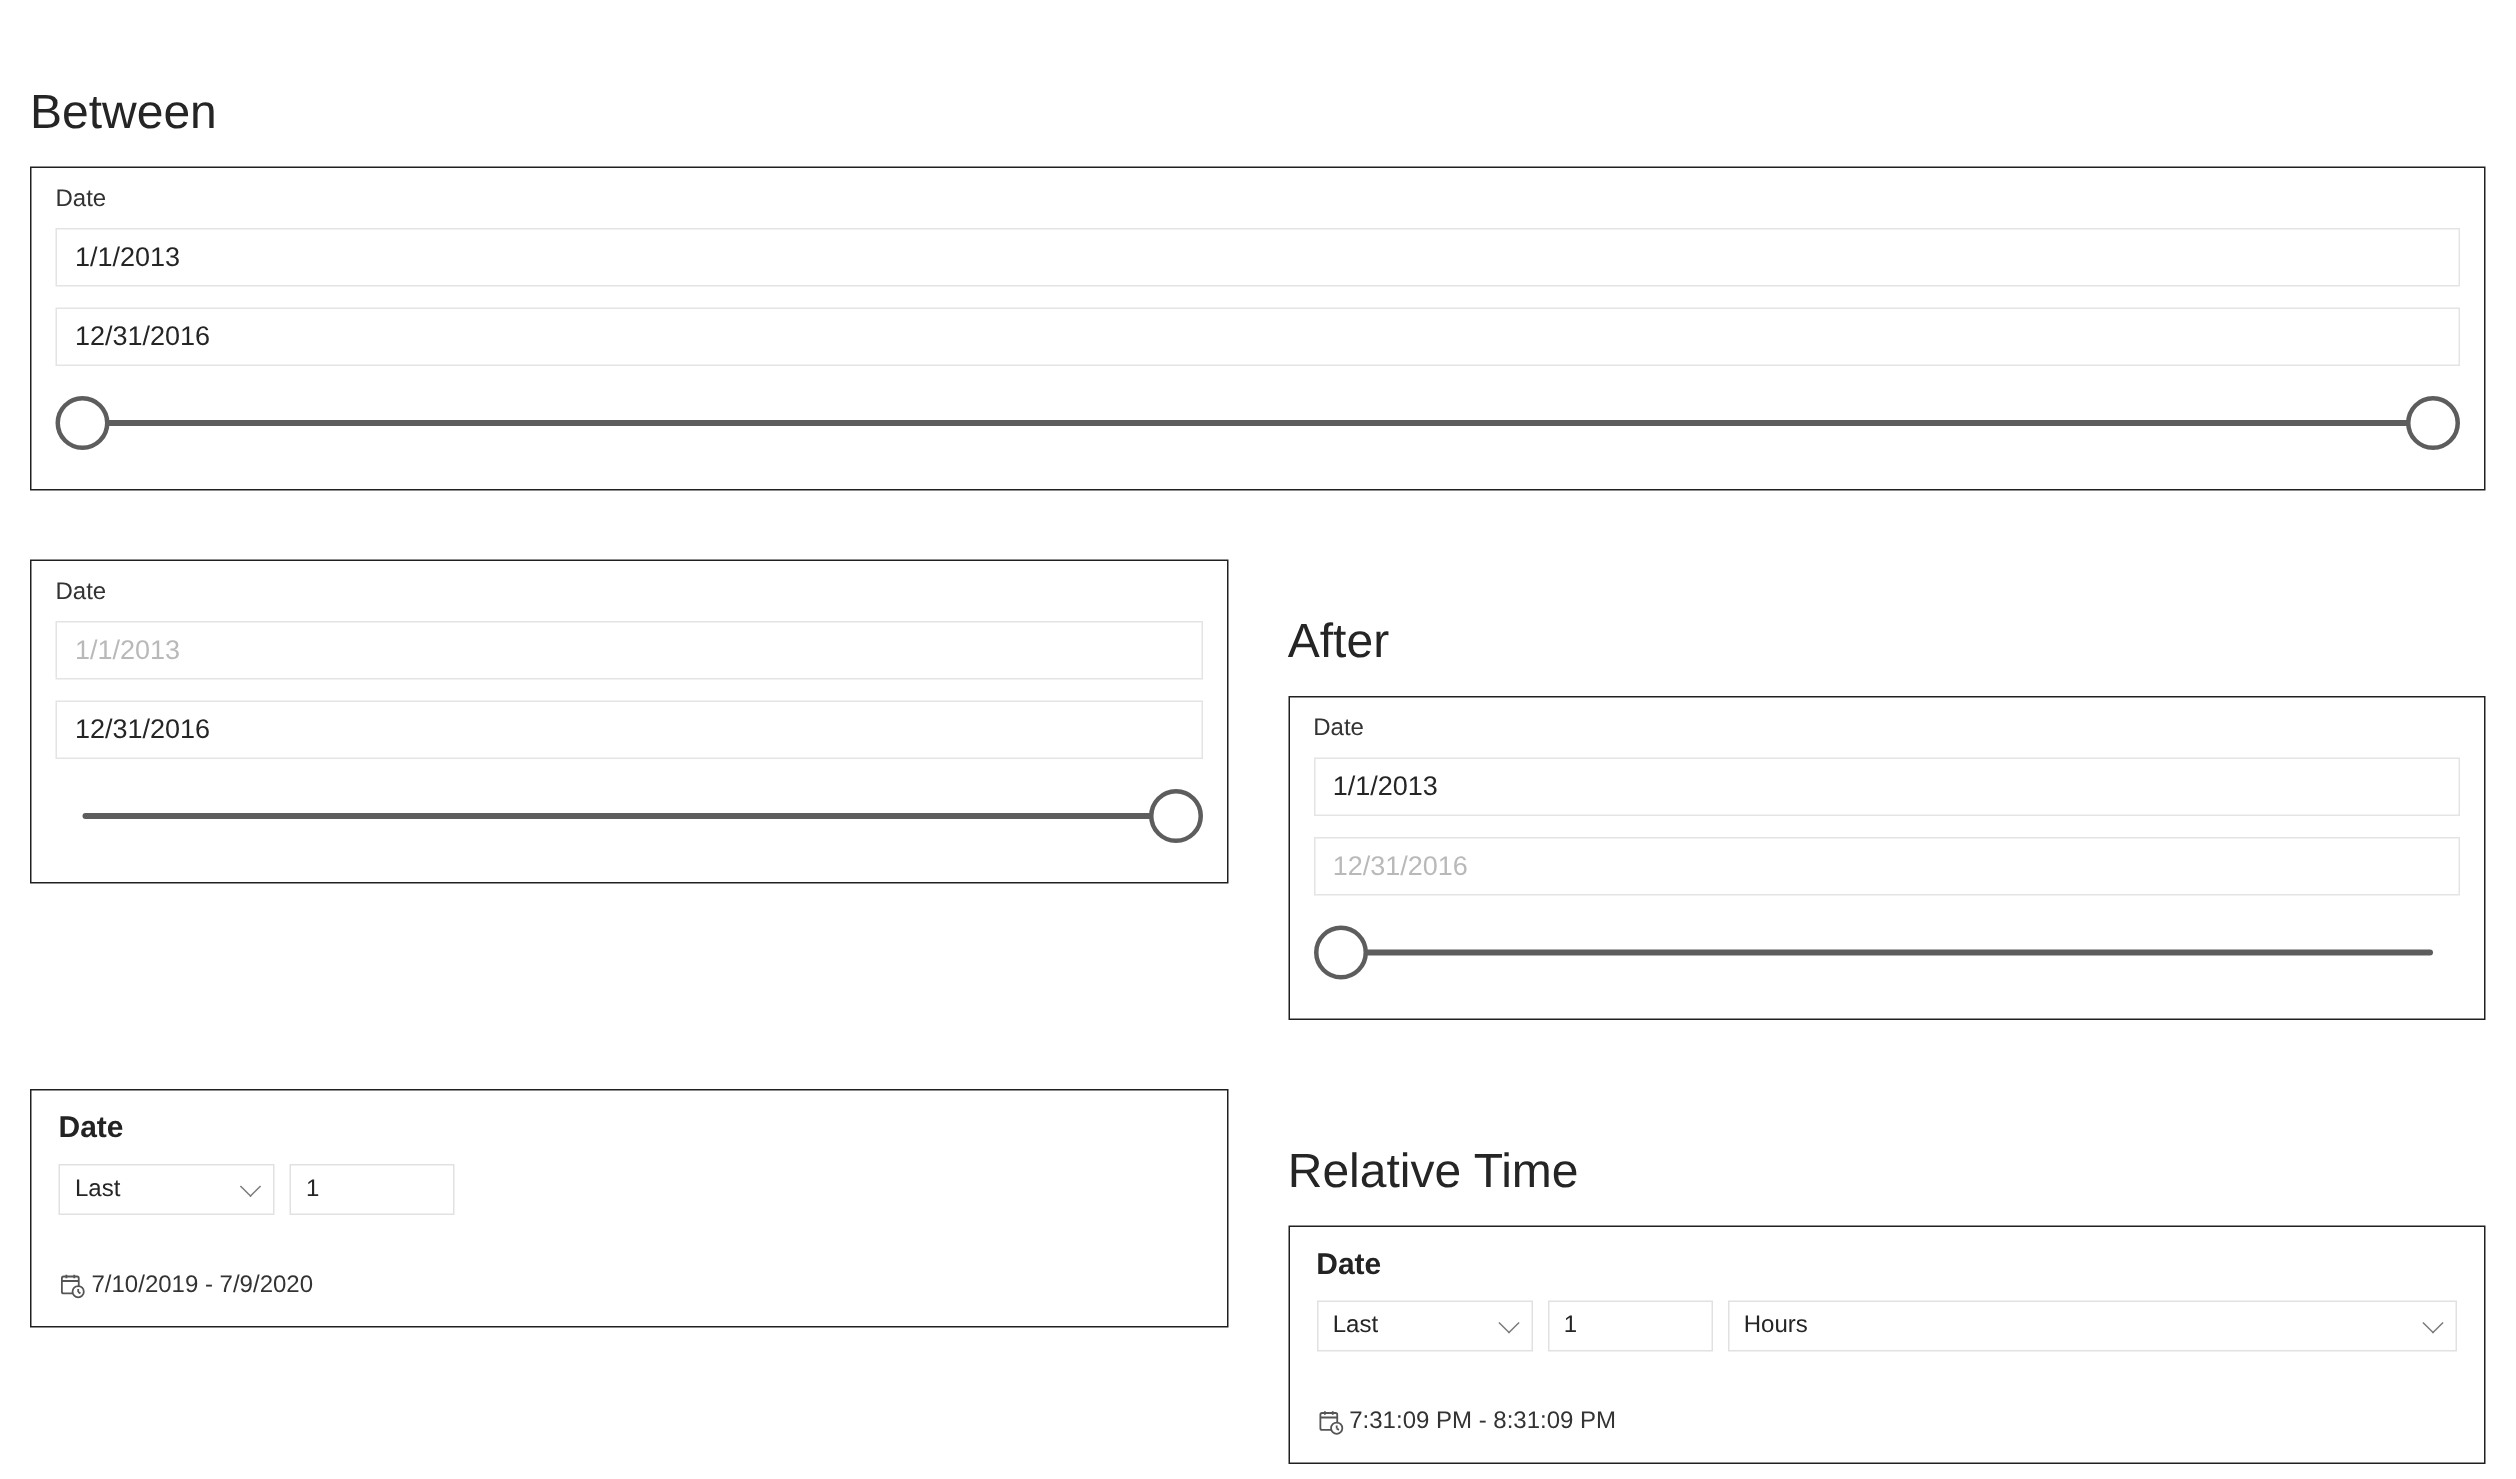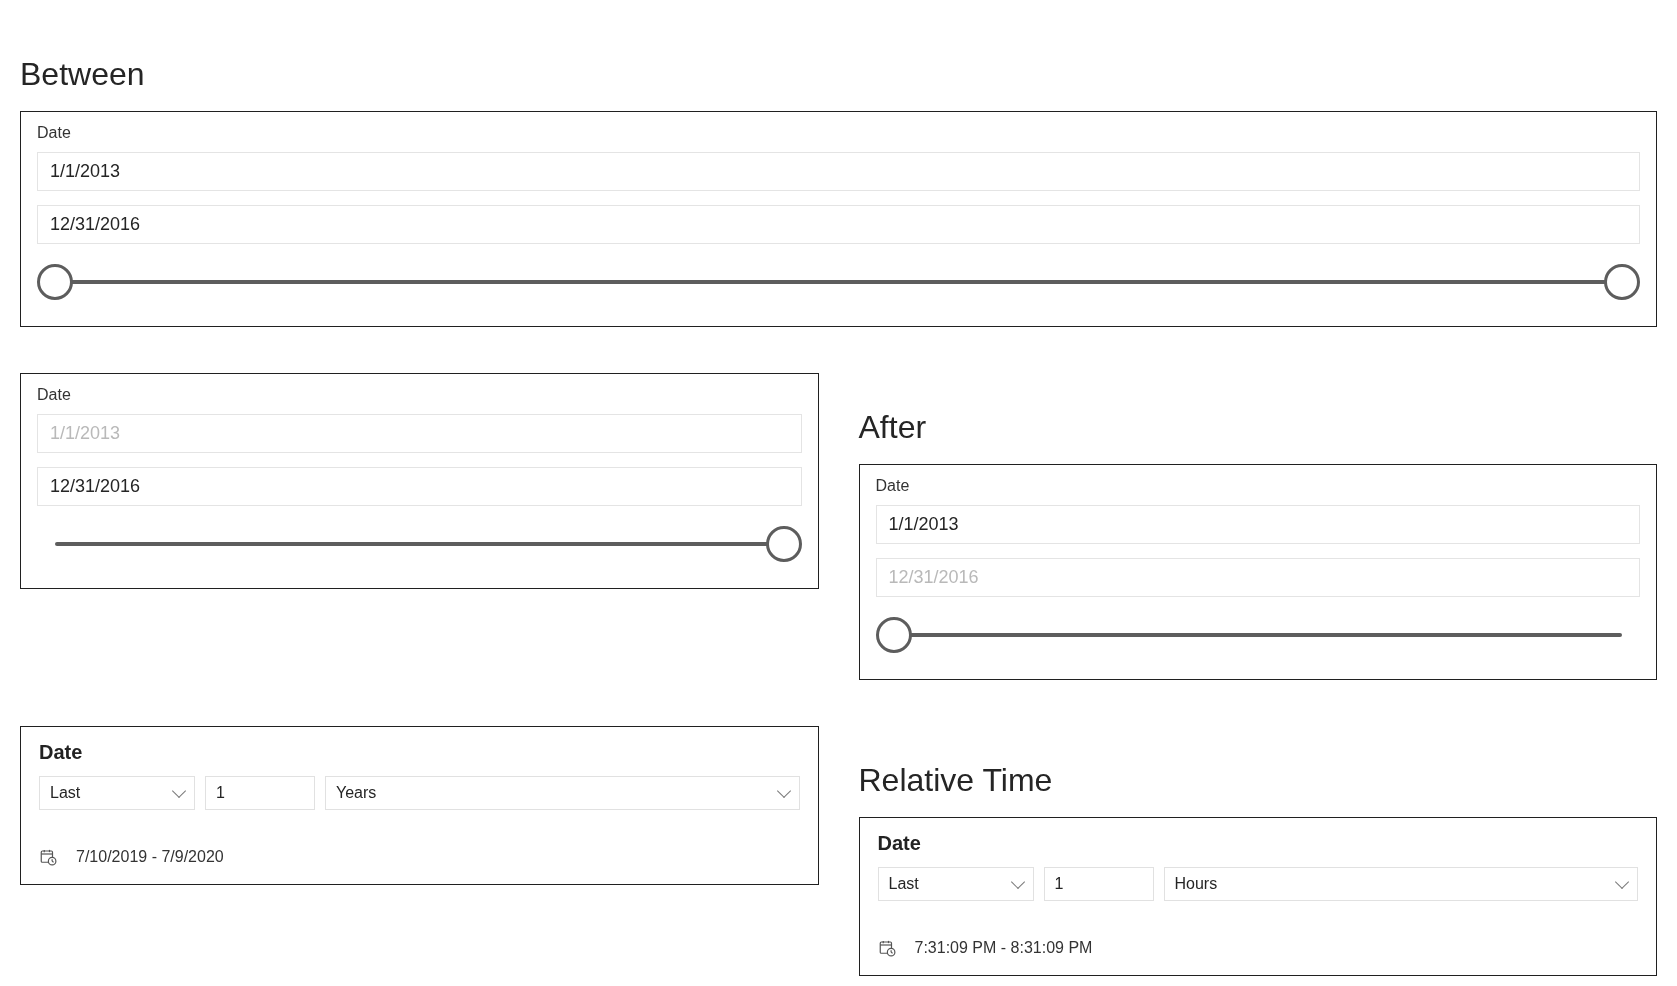--- a/index.html
+++ b/index.html
@@ -99,37 +99,37 @@
     border: 1px solid #e1e1e1;
     padding: 7px 10px;
     font-size: 16px;
     color: #252525;
     background: #fff;
     display: flex;
     align-items: center;
     justify-content: space-between;
     cursor: pointer;
   }
-  .rel-dropdown.small { width: 156px; }
+  .rel-dropdown.small { width: 144px; }
   .rel-input { width: 110px; cursor: text; }
   .rel-dropdown.grow { flex: 1; }
   .chevron {
     display: inline-block;
     width: 10px;
     height: 10px;
     border-right: 1.5px solid #7a7a7a;
     border-bottom: 1.5px solid #7a7a7a;
     transform: rotate(45deg);
     margin-left: 8px;
     margin-top: -4px;
   }
   .status-row {
     display: flex;
     align-items: center;
-    gap: 19px;
+    gap: 4px;
     font-size: 16px;
     color: #333;
     margin-top: 38px;
   }
   .cal-icon {
     width: 18px;
     height: 18px;
     flex: 0 0 18px;
   }
   .full-width { width: 100%; }
@@ -210,24 +210,20 @@
 <div class="two-col">
   <div class="col">
     <div class="rel-panel">
       <div class="panel-label-bold">Date</div>
       <div class="rel-controls">
         <div class="rel-dropdown small">
           <span>Last</span>
           <span class="chevron"></span>
         </div>
         <div class="rel-input">1</div>
-        <div class="rel-dropdown grow">
-          <span>Years</span>
-          <span class="chevron"></span>
-        </div>
       </div>
       <div class="status-row">
         <svg class="cal-icon" viewBox="0 0 24 24" fill="none" stroke="#555" stroke-width="1.6">
           <rect x="3" y="4" width="15" height="15" rx="1.5"></rect>
           <line x1="3" y1="8" x2="18" y2="8"></line>
           <line x1="7" y1="2.5" x2="7" y2="5.5"></line>
           <line x1="14" y1="2.5" x2="14" y2="5.5"></line>
           <circle cx="17.5" cy="17.5" r="5" fill="#fff"></circle>
           <line x1="17.5" y1="15" x2="17.5" y2="17.8"></line>
           <line x1="17.5" y1="17.8" x2="19.5" y2="19"></line>

